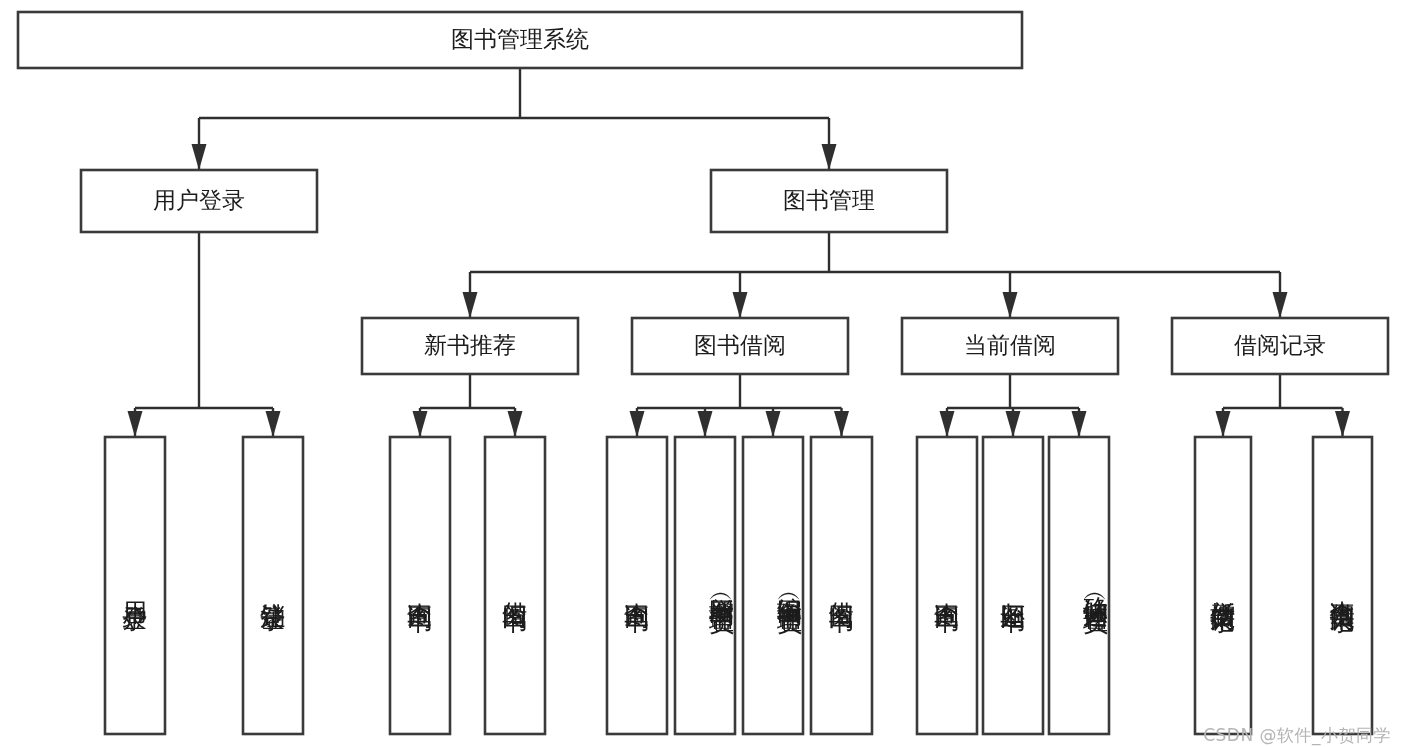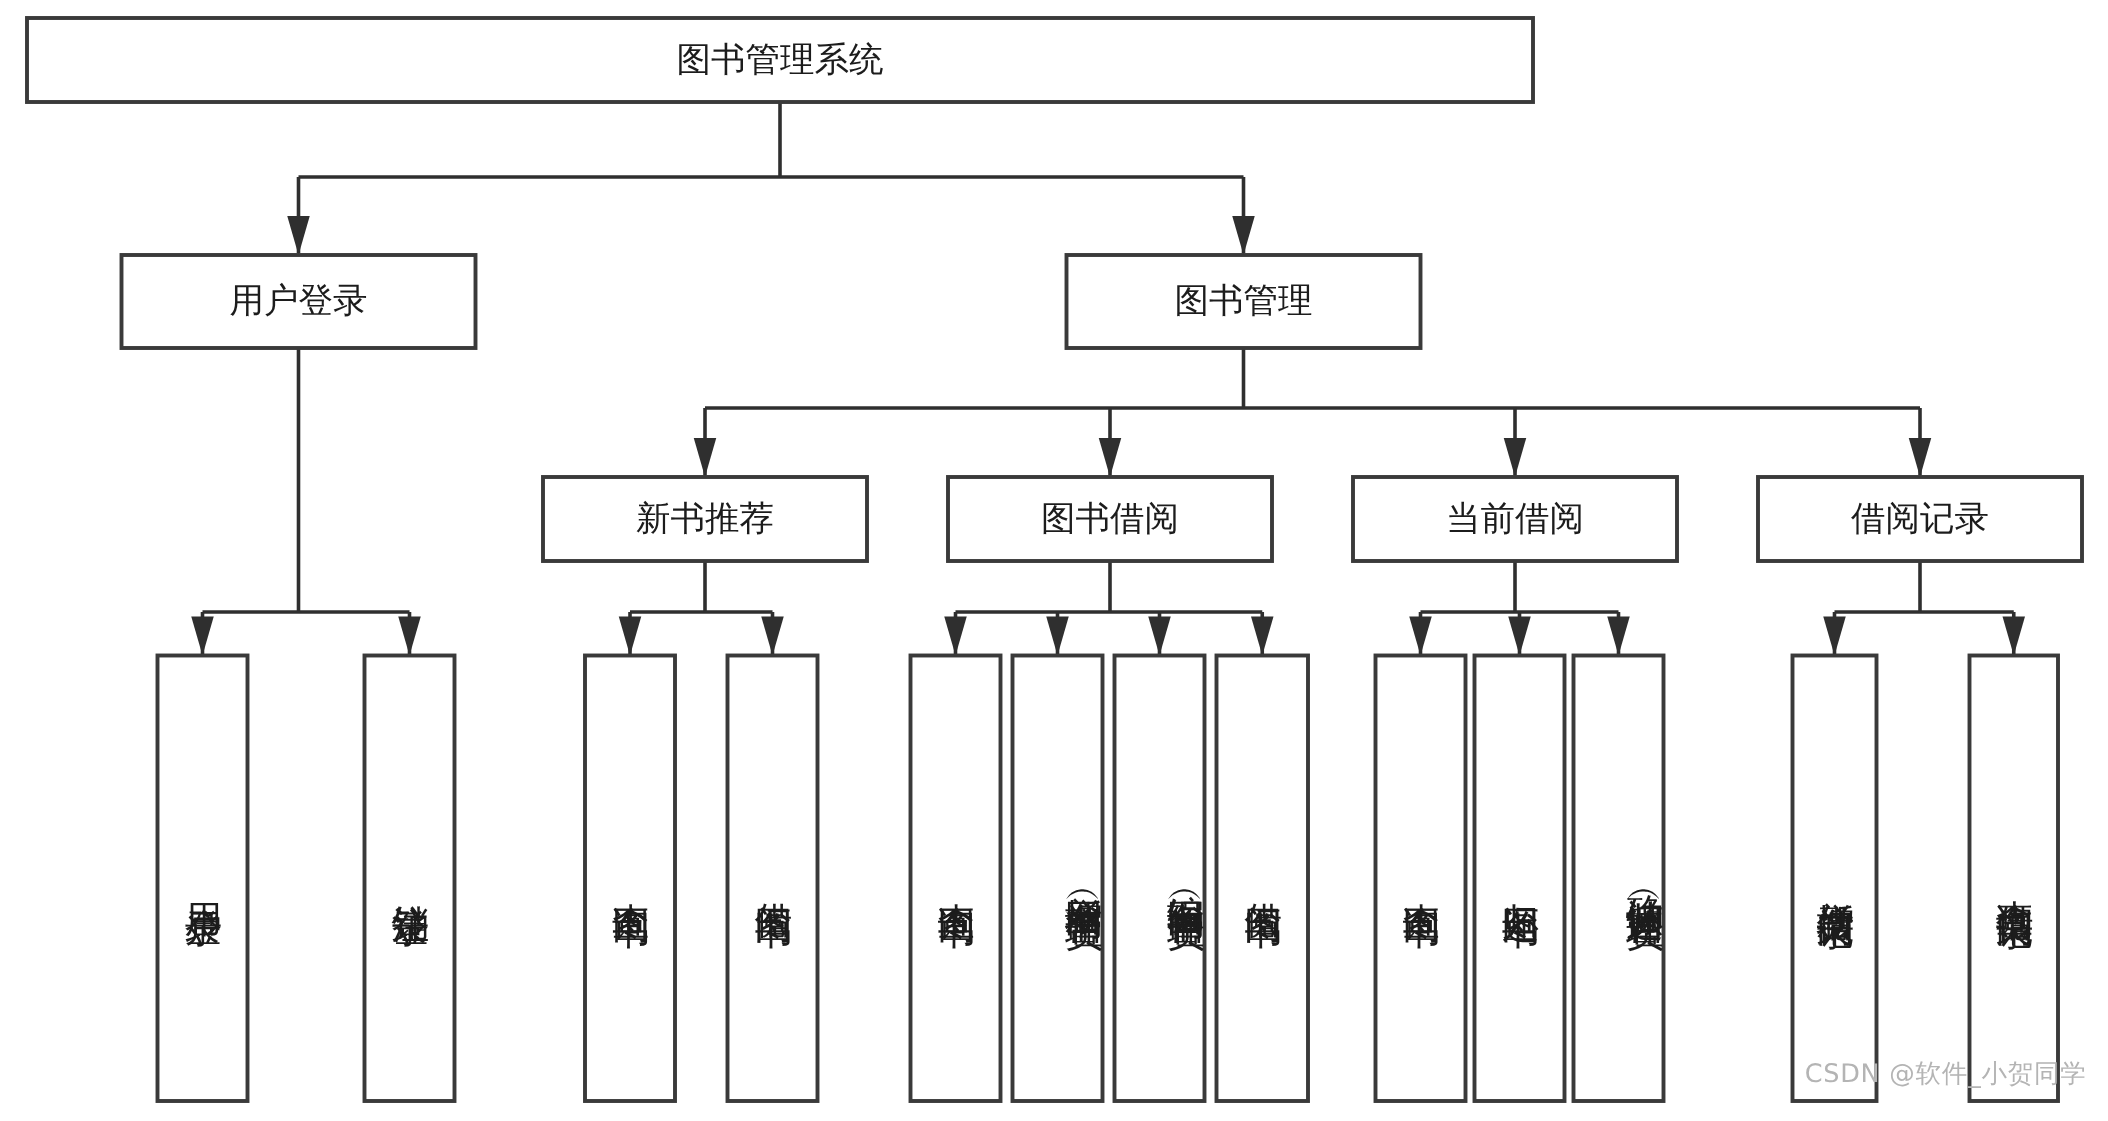--- a/index.html
+++ b/index.html
@@ -62,21 +62,21 @@
     letter-spacing: 2px;
     display: flex;
     align-items: flex-start;
     justify-content: center;
     pointer-events: none;
     text-align: left;
   }
   .watermark {
     position: absolute;
     right: 14px;
-    bottom: 20px;
+    bottom: 0;
     font-family: "DejaVu Sans", "Liberation Sans", sans-serif;
     font-size: 17px;
     color: #b4b4b4;
     letter-spacing: 0.5px;
     white-space: nowrap;
     user-select: none;
   }
 </style>
 </head>
 <body>

